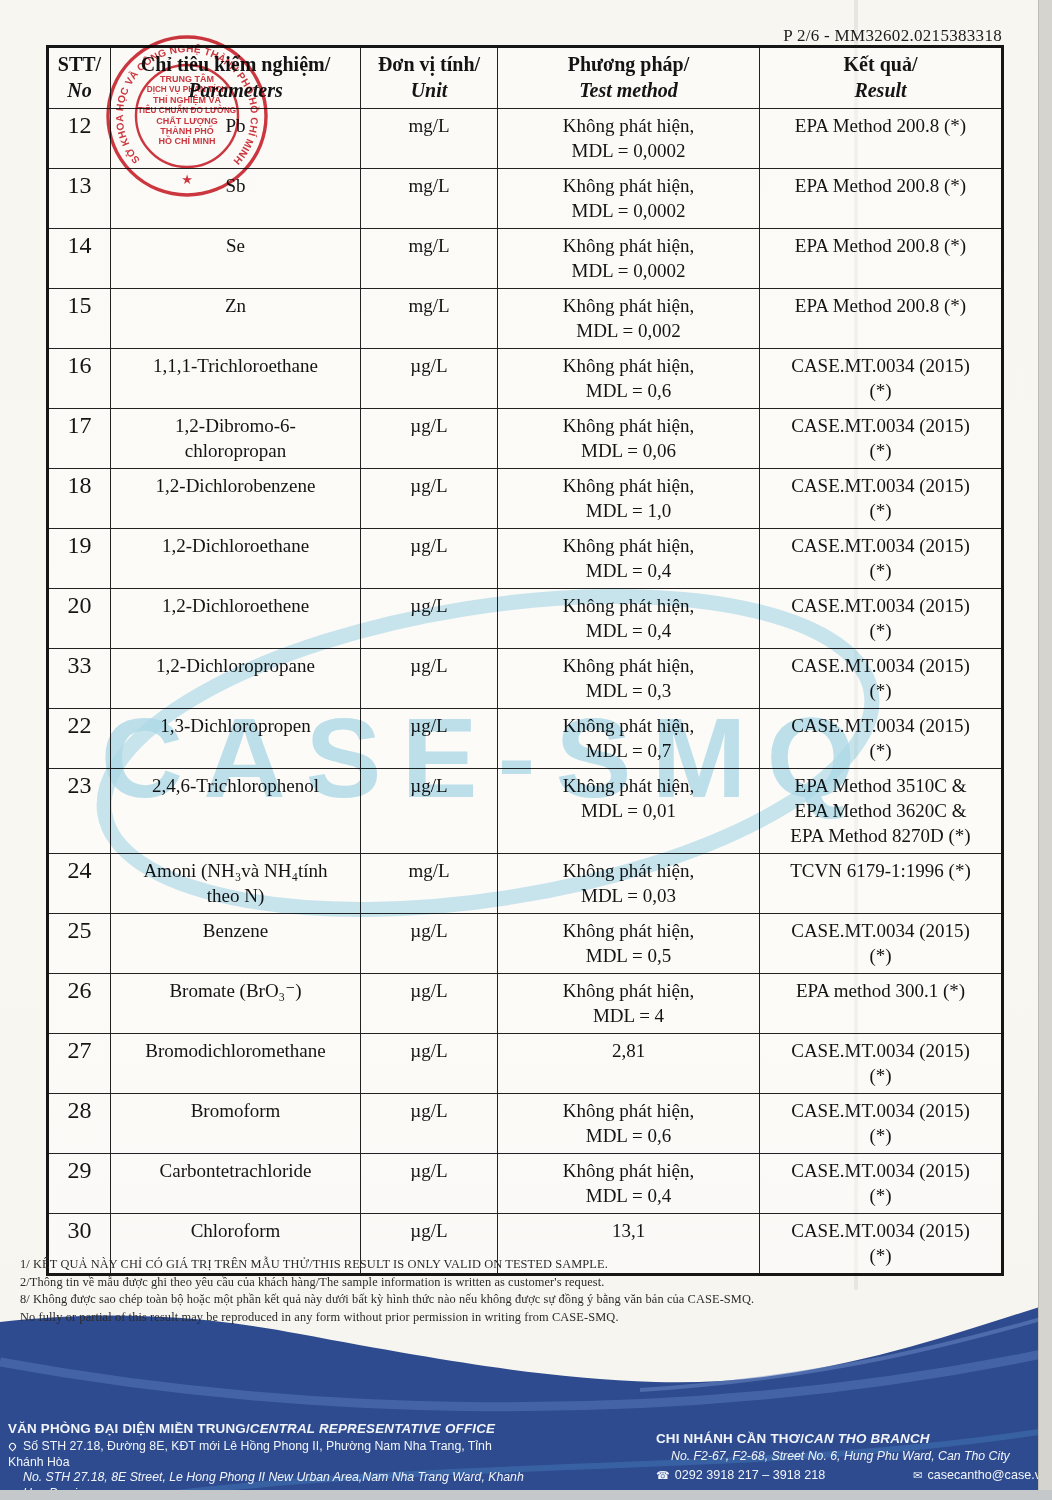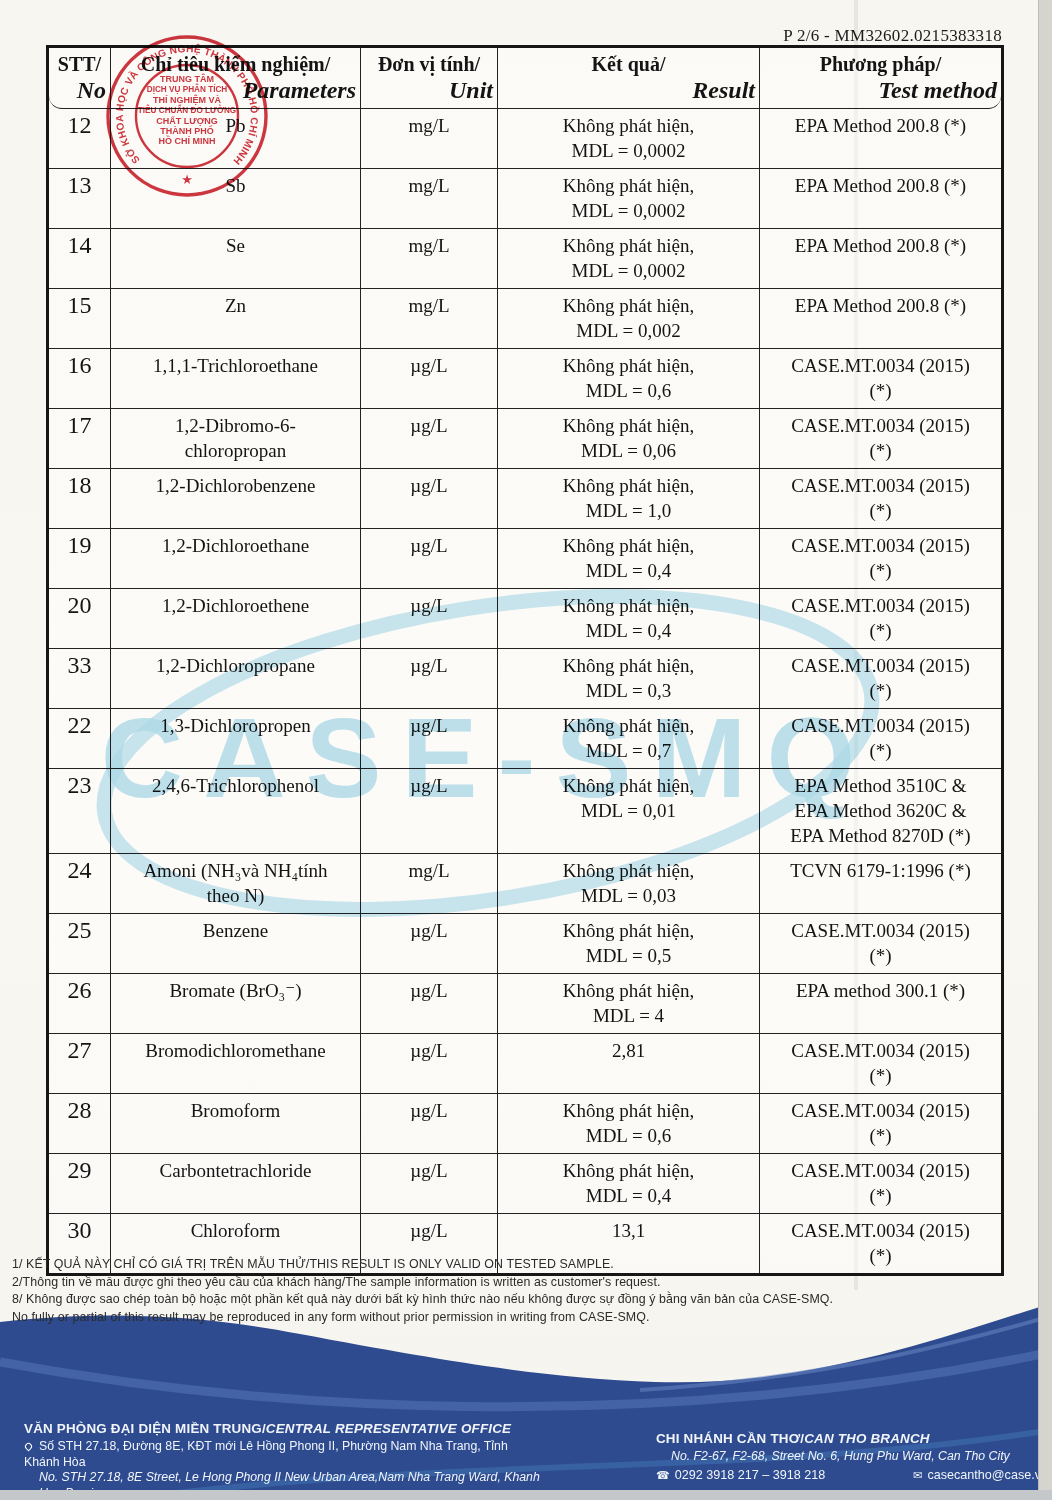--- a/index.html
+++ b/index.html
@@ -22,51 +22,51 @@
   
   .doc-table { position:absolute; left:46px; top:45px; width:958px;
     border:3px solid #161616; background:rgba(255,255,255,.45); z-index:1;
     box-sizing:border-box; }
   .tr { display:grid; grid-template-columns:62px 250px 137px 262px 1fr;
     border-bottom:1.5px solid #222; min-height:58px; box-sizing:border-box; }
   .tr:last-child { border-bottom:none; }
   .td { border-right:1.5px solid #222; text-align:center; padding:4px 4px 5px;
     font-size:19px; line-height:25px; white-space:pre-line; box-sizing:border-box; }
   .td:last-child { border-right:none; }
-  .th-row { min-height:58px;border-radius:13px; }
+  .th-row { min-height:58px; }
   .th { padding-top:3px; }
   .th .vi { font-weight:bold; font-size:20px; line-height:26px; }
-  .th .en { font-weight:bold; font-style:italic; font-size:24px; line-height:26px;text-align:right; }
+  .th .en { font-weight:bold; font-style:italic; font-size:20px; line-height:26px; }
   .c-no { font-size:24px; }
 
   
   .stamp { position:absolute; left:103px; top:32px; width:168px; height:168px;
     z-index:4; mix-blend-mode:multiply; opacity:.92; pointer-events:none; }
   .stamp circle { fill:none; stroke:var(--stamp-color); }
   .stamp text { fill:var(--stamp-color); font-family:"Liberation Sans","DejaVu Sans",sans-serif;
     font-weight:bold; }
 
   
   .watermark { position:absolute; left:0; top:555px; width:1052px; height:400px;
     z-index:3; pointer-events:none; mix-blend-mode:multiply; }
   .watermark ellipse { fill:none; stroke:var(--wm-color); opacity:.65; }
   .watermark text { fill:var(--wm-color); opacity:.78;
     font-family:"Liberation Sans","DejaVu Sans",sans-serif; font-weight:bold;
     letter-spacing:20px; }
 
   
-  .notes { position:absolute; left:12px; top:1256px; width:1010px; z-index:2;
-    font-family:Liberation Sans, sans-serif; font-size:12.4px;
+  .notes { position:absolute; left:20px; top:1256px; width:1010px; z-index:2;
+    font-family:Liberation Serif, serif; font-size:12.4px;
     line-height:17.6px; color:#2b2b2b; letter-spacing:.1px; }
 
   
   .wave { position:absolute; left:0; top:1290px; width:1052px; height:210px; z-index:1; }
   .footer-block { position:absolute; z-index:3; color:#f1f5fa;
     font-family:"Liberation Sans","DejaVu Sans",sans-serif; }
-  .fb-left  { left:24px;  top:1421px; width:522px; }
+  .fb-left  { left:8px;  top:1421px; width:522px; }
   .fb-right { left:656px; top:1431px; width:392px; }
   .fb-title { font-size:13.4px; font-weight:bold; letter-spacing:.2px; margin-bottom:3px; }
   .fb-title .en { font-style:italic; }
   .fb-line { font-size:12.3px; line-height:15.5px; }
   .fb-en { font-style:italic; padding-left:15px; }
   .fb-contact { display:flex; justify-content:space-between; margin-top:3px;
     font-size:12.6px; align-items:center; }
   .icon-glyph { font-size:11px; margin-right:5px; }
   .pin { display:inline-block; width:5px; height:5px; border:1.5px solid #fff;
     border-radius:50% 50% 50% 0; transform:rotate(-45deg); margin:0 7px 0 1px; }
@@ -78,22 +78,22 @@
 
   <div class="scan-line"></div>
 
   <div class="ref">P 2/6 - MM32602.0215383318</div>
 
   <div class="doc-table">
     <div class="tr th-row">
         <div class="td th"><div class="vi">STT/</div><div class="en">No</div></div>
         <div class="td th"><div class="vi">Chỉ tiêu kiểm nghiệm/</div><div class="en">Parameters</div></div>
         <div class="td th"><div class="vi">Đơn vị tính/</div><div class="en">Unit</div></div>
+        <div class="td th"><div class="vi">Phương pháp/</div><div class="en">Test method</div></div>
         <div class="td th"><div class="vi">Kết quả/</div><div class="en">Result</div></div>
-        <div class="td th"><div class="vi">Phương pháp/</div><div class="en">Test method</div></div>
       </div>
     <div>
         <div class="tr">
           <div class="td c-no">12</div>
           <div class="td c-param">Pb</div>
           <div class="td c-unit">mg/L</div>
           <div class="td c-result">Không phát hiện,
 MDL = 0,0002</div>
           <div class="td c-method">EPA Method 200.8 (*)</div>
         </div>

